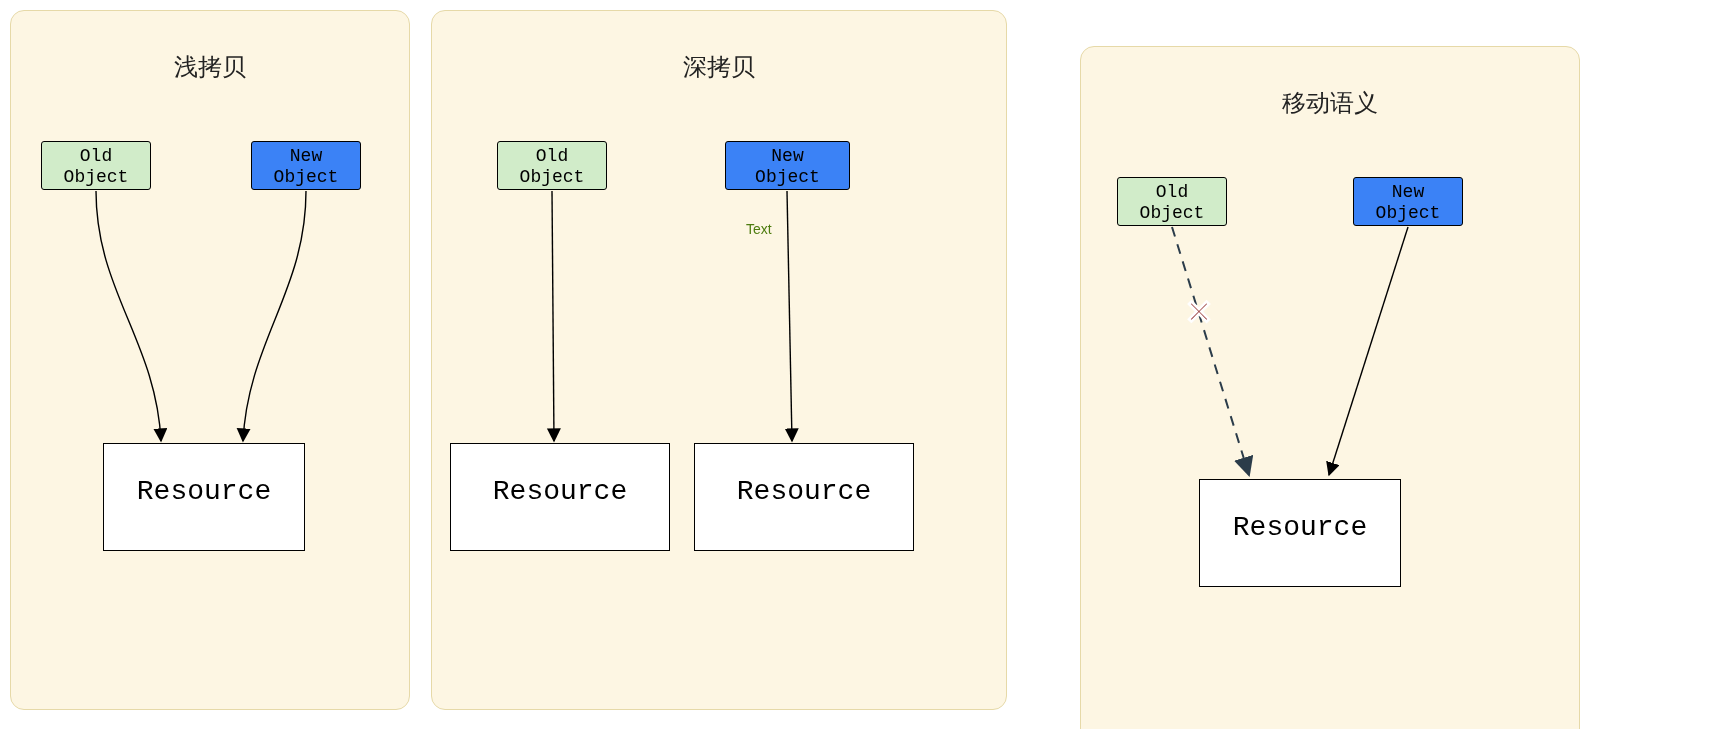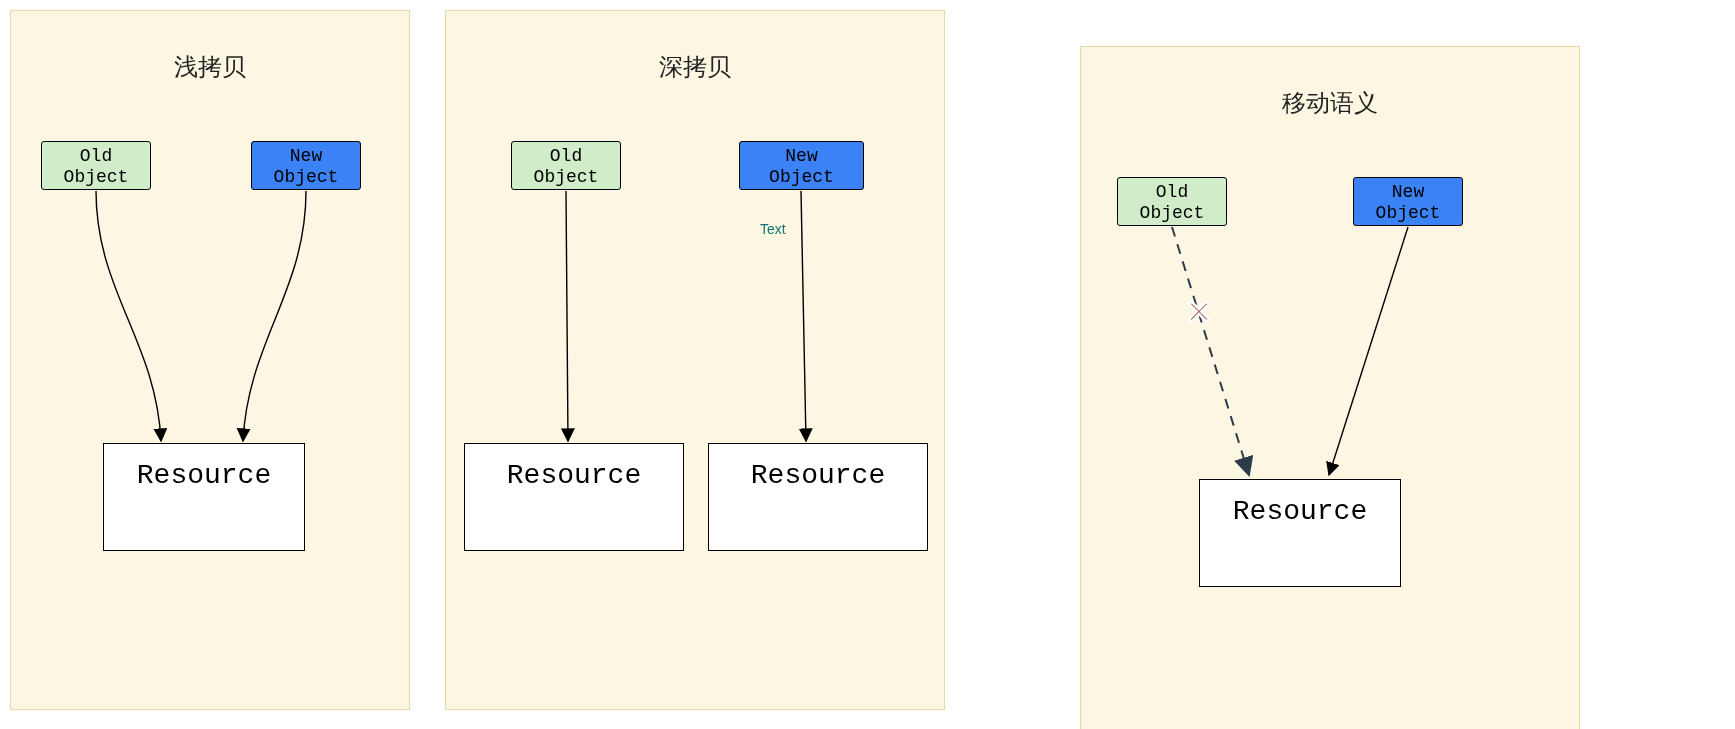--- a/index.html
+++ b/index.html
@@ -10,21 +10,21 @@
   }
   .canvas {
     position: relative;
     width: 1735px;
     height: 729px;
   }
   .panel {
     position: absolute;
     background: #fdf6e3;
     border: 1px solid #e6d9a8;
-    border-radius: 0;
+    border-radius: 14px;
     box-sizing: border-box;
   }
   .panel-title {
     position: absolute;
     left: 0;
     right: 0;
     top: 40px;
     text-align: center;
     font-family: "Helvetica Neue", Arial, "Microsoft YaHei", sans-serif;
     font-size: 24px;
@@ -44,21 +44,21 @@
   }
   .old-bg { background: #d1ecc9; }
   .new-bg { background: #3b82f6; }
   .res-box {
     position: absolute;
     border: 1px solid #000;
     background: #fff;
     text-align: center;
     font-size: 28px;
     box-sizing: border-box;
-    padding-top: 16px;
+    padding-top: 32px;
     z-index: 2;
   }
   svg.arrows {
     position: absolute;
     left: 0;
     top: 0;
     z-index: 1;
     overflow: visible;
   }
   .arrow-solid {
@@ -69,21 +69,21 @@
   .arrow-dashed {
     stroke: #2b3c4a;
     stroke-width: 2;
     stroke-dasharray: 10 8;
     fill: none;
   }
   .edge-label {
     position: absolute;
     font-family: Arial, sans-serif;
     font-size: 14px;
-    color: #0f766e;
+    color: #4d7c0f;
     z-index: 2;
   }
   .cross-icon {
     position: absolute;
     z-index: 3;
     font-family: Arial, sans-serif;
     font-size: 34px;
     font-weight: 900;
     color: #8b1e1e;
     -webkit-text-stroke: 1.5px #fff;
@@ -117,21 +117,21 @@
       <defs>
         <marker id="ah1" markerWidth="12" markerHeight="12" refX="9" refY="5" orient="auto">
           <path d="M0,0 L10,5 L0,10 z" fill="#000"></path>
         </marker>
       </defs>
       <path class="arrow-solid" marker-end="url(#ah1)" d="M85,180 C85,280 145,330 150,430"></path>
       <path class="arrow-solid" marker-end="url(#ah1)" d="M295,180 C295,280 237,330 232,430"></path>
     </svg>
   </div>
 
-  <div class="panel" style="left:445px; top:10px; width:500px; height:700px;">
+  <div class="panel" style="left:431px; top:10px; width:576px; height:700px;">
     <div class="panel-title">深拷贝</div>
 
     <div class="obj-box old-bg" style="left:65px; top:130px; width:110px;">
       <div>Old</div>
       <div>Object</div>
     </div>
 
     <div class="obj-box new-bg" style="left:293px; top:130px; width:125px;">
       <div>New</div>
       <div>Object</div>

